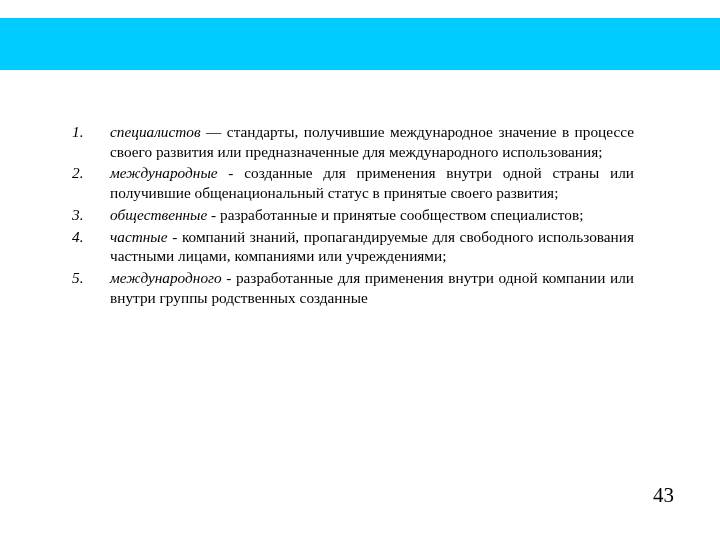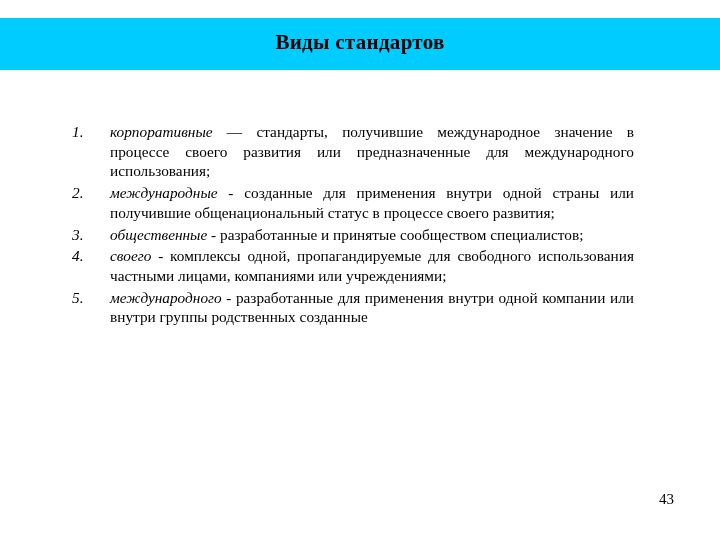--- a/index.html
+++ b/index.html
@@ -69,46 +69,45 @@
     font-style: italic;
     font-size: 15.3px;
   }
   .term {
     font-style: italic;
   }
   .page-number {
     position: absolute;
     right: 46px;
     bottom: 32px;
-    font-size: 15px;
+    font-size: 21px;
     color: #000000;
     font-family: "Liberation Serif", serif;
   }
 </style>
 </head>
 <body>
 
 <div class="slide">
 
   <div class="title-band"></div>
-  <div class="slide-title">Виды стандартов</div>
 
   <div class="content">
     <ol class="items">
       <li>
-        <span class="num">1.</span><span class="term">корпоративные</span><span> — стандарты, получившие международное значение в процессе своего развития или предназначенные для международного использования;</span>
+        <span class="num">1.</span><span class="term">специалистов</span><span> — стандарты, получившие международное значение в процессе своего развития или предназначенные для международного использования;</span>
       </li>
       <li>
-        <span class="num">2.</span><span class="term">международные</span><span> - созданные для применения внутри одной страны или получившие общенациональный статус в процессе своего развития;</span>
+        <span class="num">2.</span><span class="term">международные</span><span> - созданные для применения внутри одной страны или получившие общенациональный статус в принятые своего развития;</span>
       </li>
       <li>
         <span class="num">3.</span><span class="term">общественные</span><span> - разработанные и принятые сообществом специалистов;</span>
       </li>
       <li>
-        <span class="num">4.</span><span class="term">своего</span><span> - комплексы одной, пропагандируемые для свободного использования частными лицами, компаниями или учреждениями;</span>
+        <span class="num">4.</span><span class="term">частные</span><span> - компаний знаний, пропагандируемые для свободного использования частными лицами, компаниями или учреждениями;</span>
       </li>
       <li>
         <span class="num">5.</span><span class="term">международного</span><span> - разработанные для применения внутри одной компании или внутри группы родственных созданные</span>
       </li>
     </ol>
   </div>
 
   <div class="page-number">43</div>
 
 </div>

